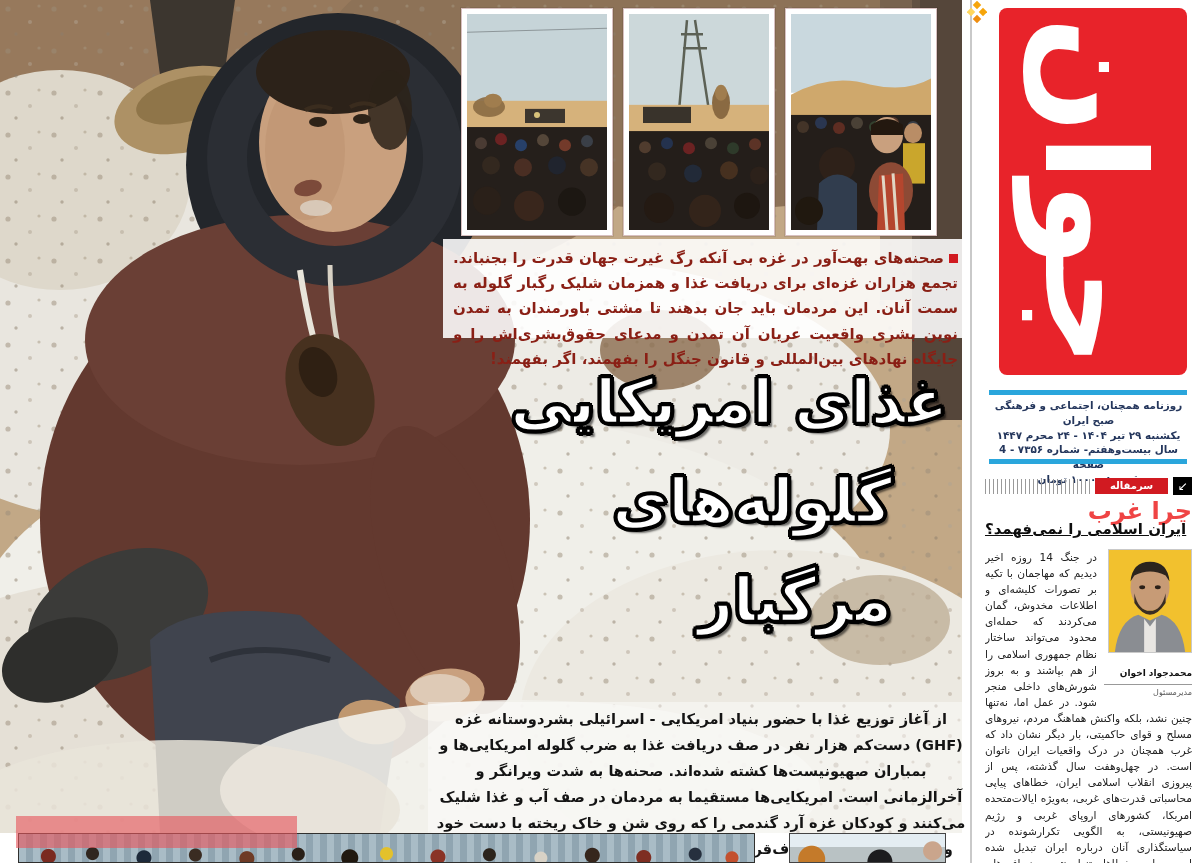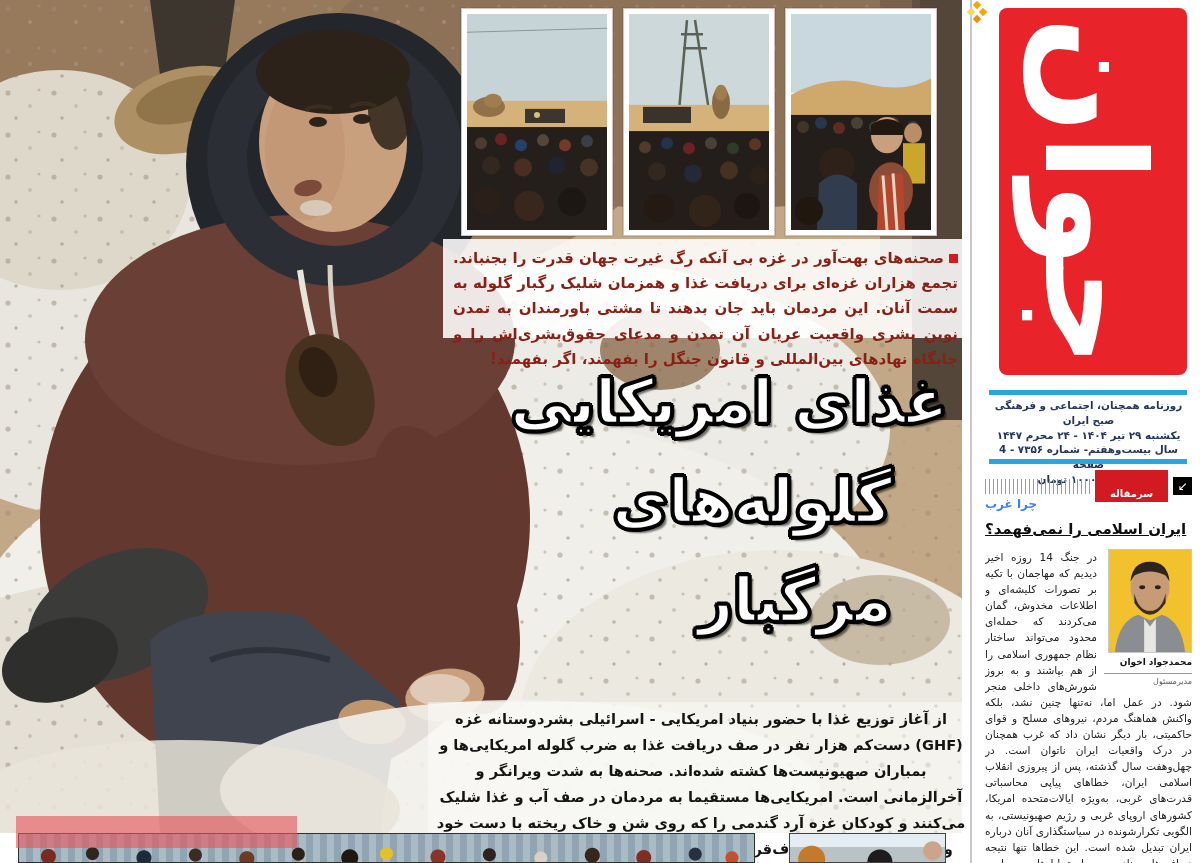--- a/index.html
+++ b/index.html
@@ -116,36 +116,36 @@
     text-align:center; font-size:10.4px; font-weight:bold;
     color:#24365c; line-height:1.42;
   }
   .ed-header { position:absolute; top:477px; left:0; width:100%; height:18px; display:flex; align-items:center; gap:5px; }
   .kicker-sq {
     width:19px; height:18px; background:#000; color:#fff; flex:0 0 auto;
     display:flex; align-items:center; justify-content:center; font-size:12px; line-height:1;
   }
   .badge {
     flex:0 0 auto; background:#d11a21; color:#fff; font-size:10px; font-weight:bold;
-    padding:18px 15px 3px 15px;
+    padding:2px 15px 3px 15px;
   }
   .barcode {
     flex:1 1 auto; height:15px;
     background:repeating-linear-gradient(90deg,#9a9a9a 0 1px, transparent 1px 4px);
   }
-  .ed-title1 { position:absolute; top:497px; width:100%; text-align:left; font-size:12px; font-weight:bold; color:#3b82f6; }
+  .ed-title1 { position:absolute; top:497px; width:100%; text-align:right; font-size:24px; font-weight:bold; color:#ef4444; }
   .ed-title2 { position:absolute; top:520px; width:100%; text-align:left; font-size:15px;  font-weight:bold; color:#0d0d0d;text-decoration:underline; }
   .ed-body {
     position:absolute; top:549px; left:0; right:0; bottom:0; overflow:hidden;
     text-align:justify; font-size:10.6px; line-height:1.52; color:#222;
   }
   .author-card { float:right; width:88px; margin-left:7px; margin-bottom:2px; }
   .author-photo { width:84px; height:104px; border:1px solid #c9c9c9; }
   .author-photo svg { display:block; width:100%; height:100%; }
-  .author-name { font-size:9px; font-weight:bold; color:#111; margin-top:3px; }
+  .author-name { font-size:9px; font-weight:bold; color:#111; margin-top:14px; }
   .author-rule { border:0; border-top:1px solid #999; margin:3px 0 2px 0; }
   .author-role { font-size:8px; color:#555; }
   .ed-body p { margin-bottom:2px; }
 </style>
 </head>
 <body>
 
 <div class="page">
 
   <div class="main-photo">

